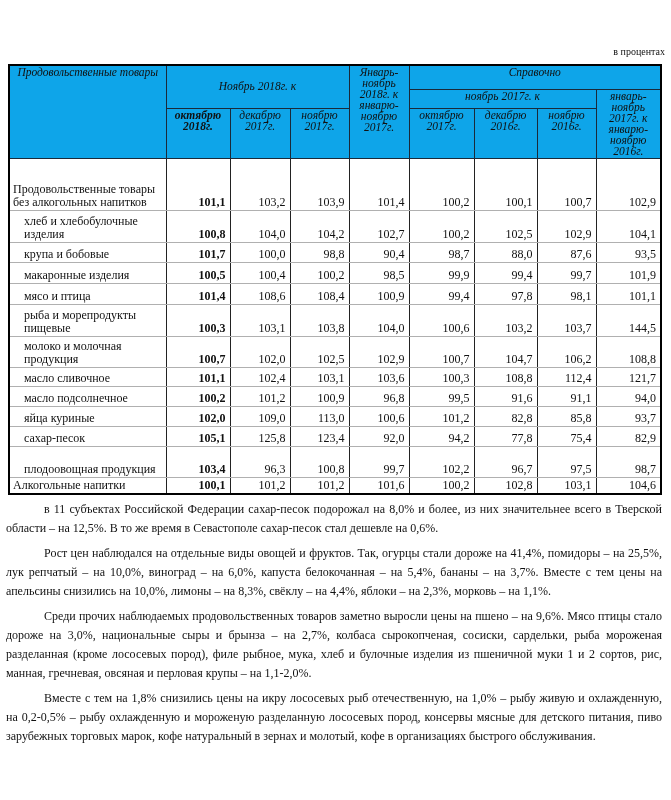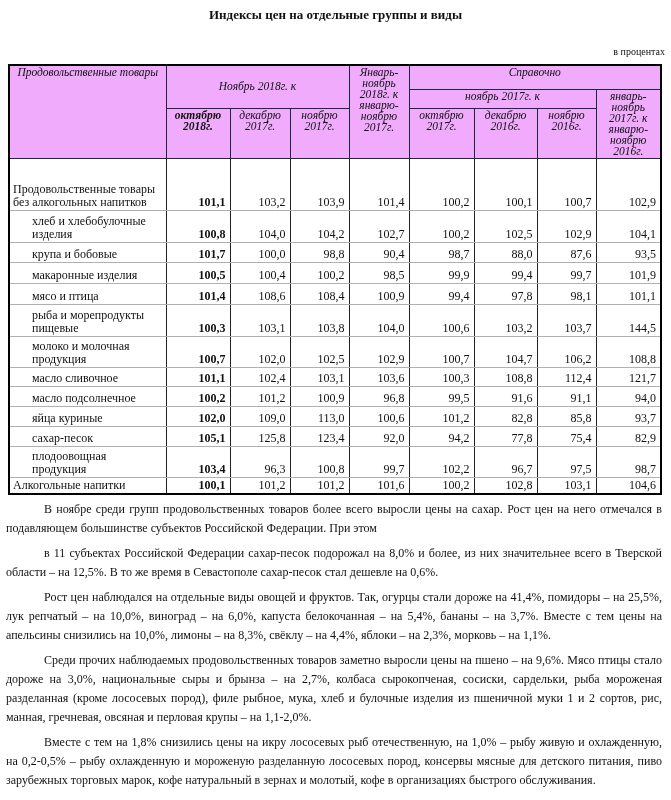--- a/index.html
+++ b/index.html
@@ -4,42 +4,41 @@
 <style>
   html, body { margin: 0; padding: 0; background: #ffffff; }
   body { width: 671px; height: 800px; overflow: hidden; position: relative;
          font-family: "Liberation Serif", "DejaVu Serif", serif; color: #111; }
   .title { position: absolute; top: 7px; left: 0; width: 671px; text-align: center;
            font-weight: bold; font-size: 13px; line-height: 15px; }
   .unit { position: absolute; top: 46px; right: 6px; font-size: 10px; }
   table.t { position: absolute; top: 64px; left: 8px; width: 652px;
             border-collapse: collapse; table-layout: fixed; font-size: 12px;
             border: 2px solid #000; }
-  table.t th { background: #f0abfc; font-weight: normal; font-style: italic;
+  table.t th { background: #0ea5e9; font-weight: normal; font-style: italic;
                font-size: 11.5px; line-height: 11px; vertical-align: top;
                border: 1px solid #1a2a3a; padding: 1px 2px; color: #111; }
   table.t th.bold { font-weight: bold; }
   table.t th.mid { vertical-align: middle; }
   table.t td { border-left: 1px solid #222; border-right: 1px solid #222;
                border-top: 1px solid #b0b0b0; border-bottom: 1px solid #b0b0b0;
                padding: 0 4px 1px 4px; vertical-align: bottom; text-align: right;
                line-height: 13px; }
-  table.t td.name { text-align: left; padding-left: 22px; }
+  table.t td.name { text-align: left; padding-left: 14px; }
   table.t td.name.top { padding-left: 3px; }
   table.t td.b { font-weight: bold; }
   table.t tr.last td { border-bottom: 2px solid #000; }
   .text { position: absolute; top: 500px; left: 6px; width: 656px; font-size: 12px;
           line-height: 19px; text-align: justify; }
   .text p { margin: 0 0 6px 0; text-indent: 38px; }
 </style>
 </head>
 <body>
 
 <div class="title">
-  <div>Индексы цен на отдельные группы и виды</div>
 </div>
 
 <div class="unit">в процентах</div>
 
 <table class="t">
   <colgroup>
     <col style="width:157px">
       <col style="width:64px">
       <col style="width:60px">
       <col style="width:59px">
@@ -210,18 +209,17 @@
         <td>101,6</td>
         <td>100,2</td>
         <td>102,8</td>
         <td>103,1</td>
         <td>104,6</td>
       </tr>
     </tbody>
 </table>
 
 <div class="text" id="text">
-    <p>В ноябре среди групп продовольственных товаров более всего выросли цены на сахар. Рост цен на него отмечался в подавляющем большинстве субъектов Российской Федерации. При этом</p>
     <p>в 11 субъектах Российской Федерации сахар-песок подорожал на 8,0% и более, из них значительнее всего в Тверской области – на 12,5%. В то же время в Севастополе сахар-песок стал дешевле на 0,6%.</p>
     <p>Рост цен наблюдался на отдельные виды овощей и фруктов. Так, огурцы стали дороже на 41,4%, помидоры – на 25,5%, лук репчатый – на 10,0%, виноград – на 6,0%, капуста белокочанная – на 5,4%, бананы – на 3,7%. Вместе с тем цены на апельсины снизились на 10,0%, лимоны – на 8,3%, свёклу – на 4,4%, яблоки – на 2,3%, морковь – на 1,1%.</p>
     <p>Среди прочих наблюдаемых продовольственных товаров заметно выросли цены на пшено – на 9,6%. Мясо птицы стало дороже на 3,0%, национальные сыры и брынза – на 2,7%, колбаса сырокопченая, сосиски, сардельки, рыба мороженая разделанная (кроме лососевых пород), филе рыбное, мука, хлеб и булочные изделия из пшеничной муки 1 и 2 сортов, рис, манная, гречневая, овсяная и перловая крупы – на 1,1-2,0%.</p>
     <p>Вместе с тем на 1,8% снизились цены на икру лососевых рыб отечественную, на 1,0% – рыбу живую и охлажденную, на 0,2-0,5% – рыбу охлажденную и мороженую разделанную лососевых пород, консервы мясные для детского питания, пиво зарубежных торговых марок, кофе натуральный в зернах и молотый, кофе в организациях быстрого обслуживания.</p>
   </div>
 
 </body></html>

